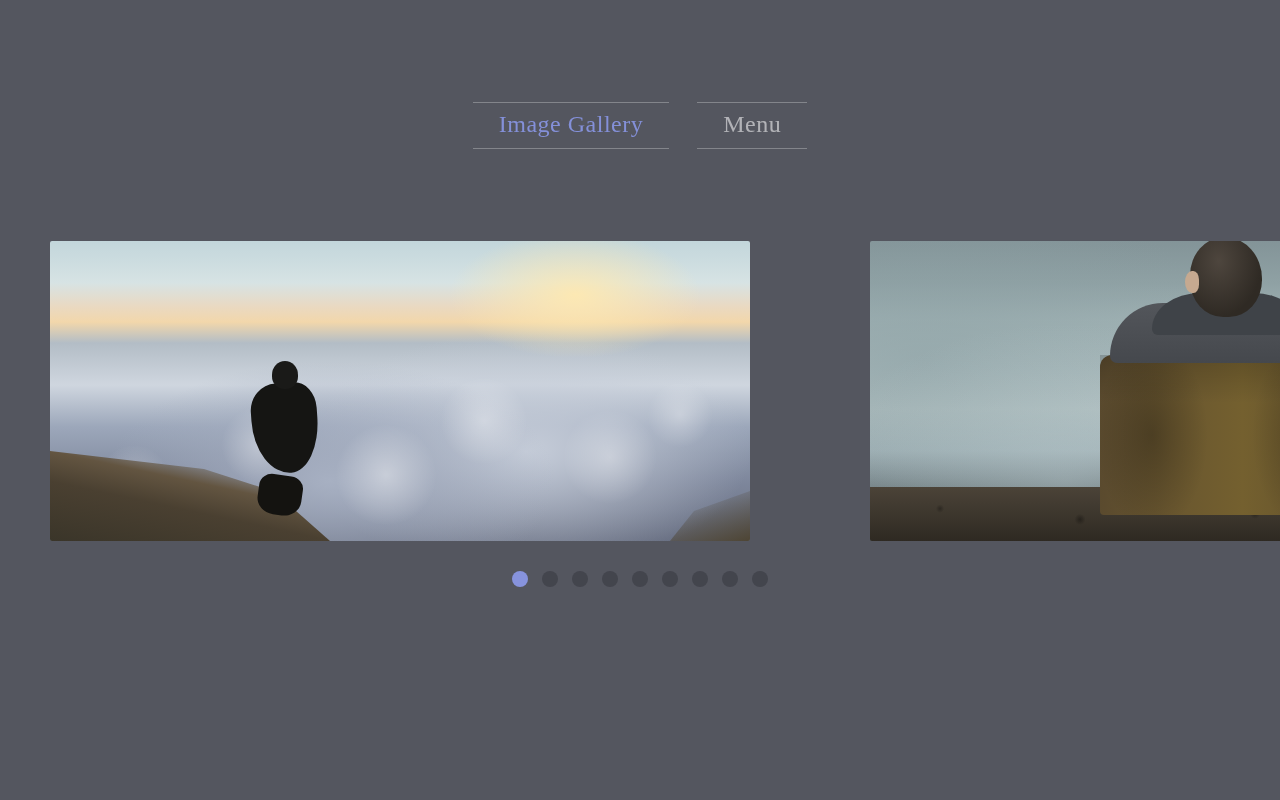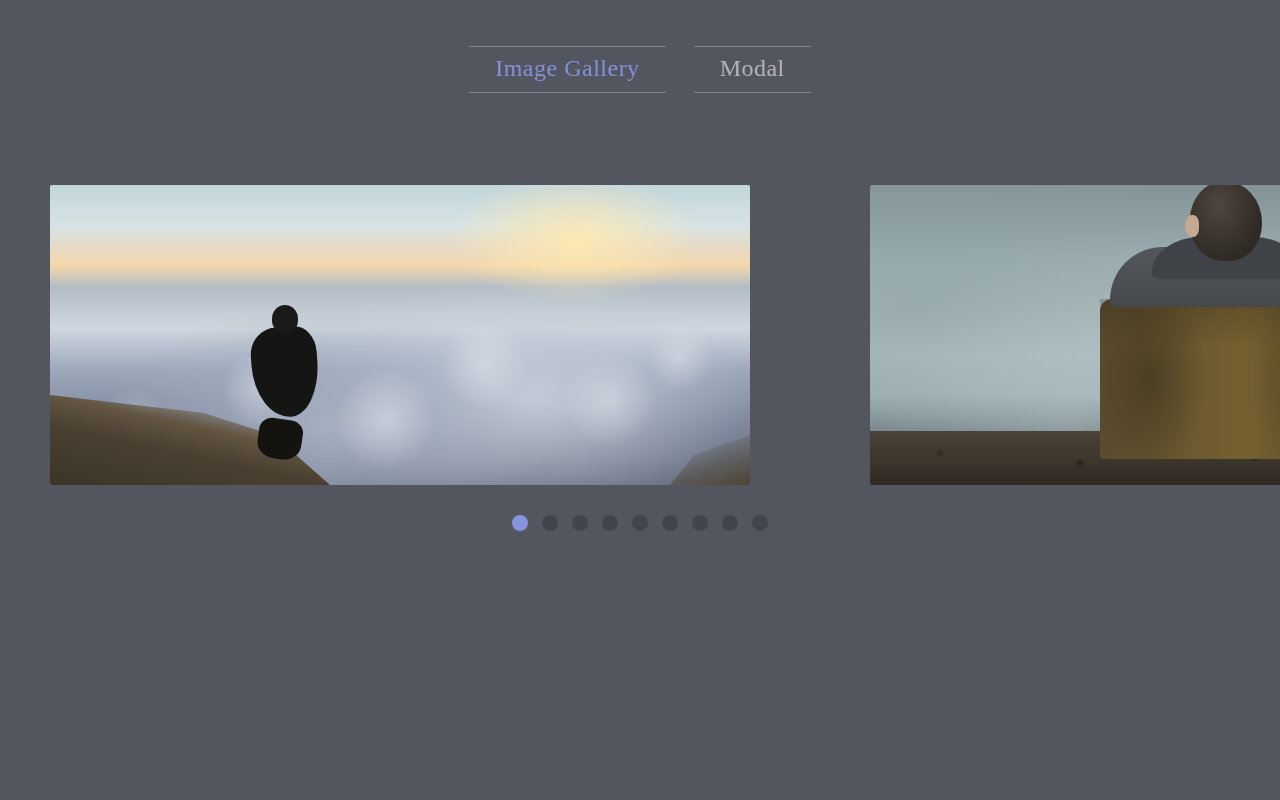--- a/index.html
+++ b/index.html
@@ -11,21 +11,21 @@
     background: #54565f;
     font-family: Georgia, "Times New Roman", serif;
     -webkit-font-smoothing: antialiased;
   }
 
   
   .tabs {
     display: flex;
     justify-content: center;
     gap: 28px;
-    padding-top: 46px;
+    padding-top: 102px;
     align-items: center;
   }
   .tab {
     border-top: 1px solid rgba(255,255,255,0.28);
     border-bottom: 1px solid rgba(255,255,255,0.28);
     padding: 8px 26px 10px;
     font-size: 24px;
     letter-spacing: 0.5px;
     color: rgba(255,255,255,0.55);
     cursor: pointer;
@@ -224,21 +224,21 @@
     background:#43454d;
     cursor:pointer;
   }
   .dot.active { background:#8793dd; }
 </style>
 </head>
 <body>
 
 <nav class="tabs">
   <div class="tab active">Image Gallery</div>
-  <div class="tab">Modal</div>
+  <div class="tab">Menu</div>
 </nav>
 
 <div class="gallery-wrap">
   <div class="gallery-track">
 
     <div class="slide s1" aria-label="person crouching on rock above sea of clouds at sunset">
       <div class="rock"></div>
       <div class="rock2"></div>
       <div class="person">
         <div class="body"></div>

